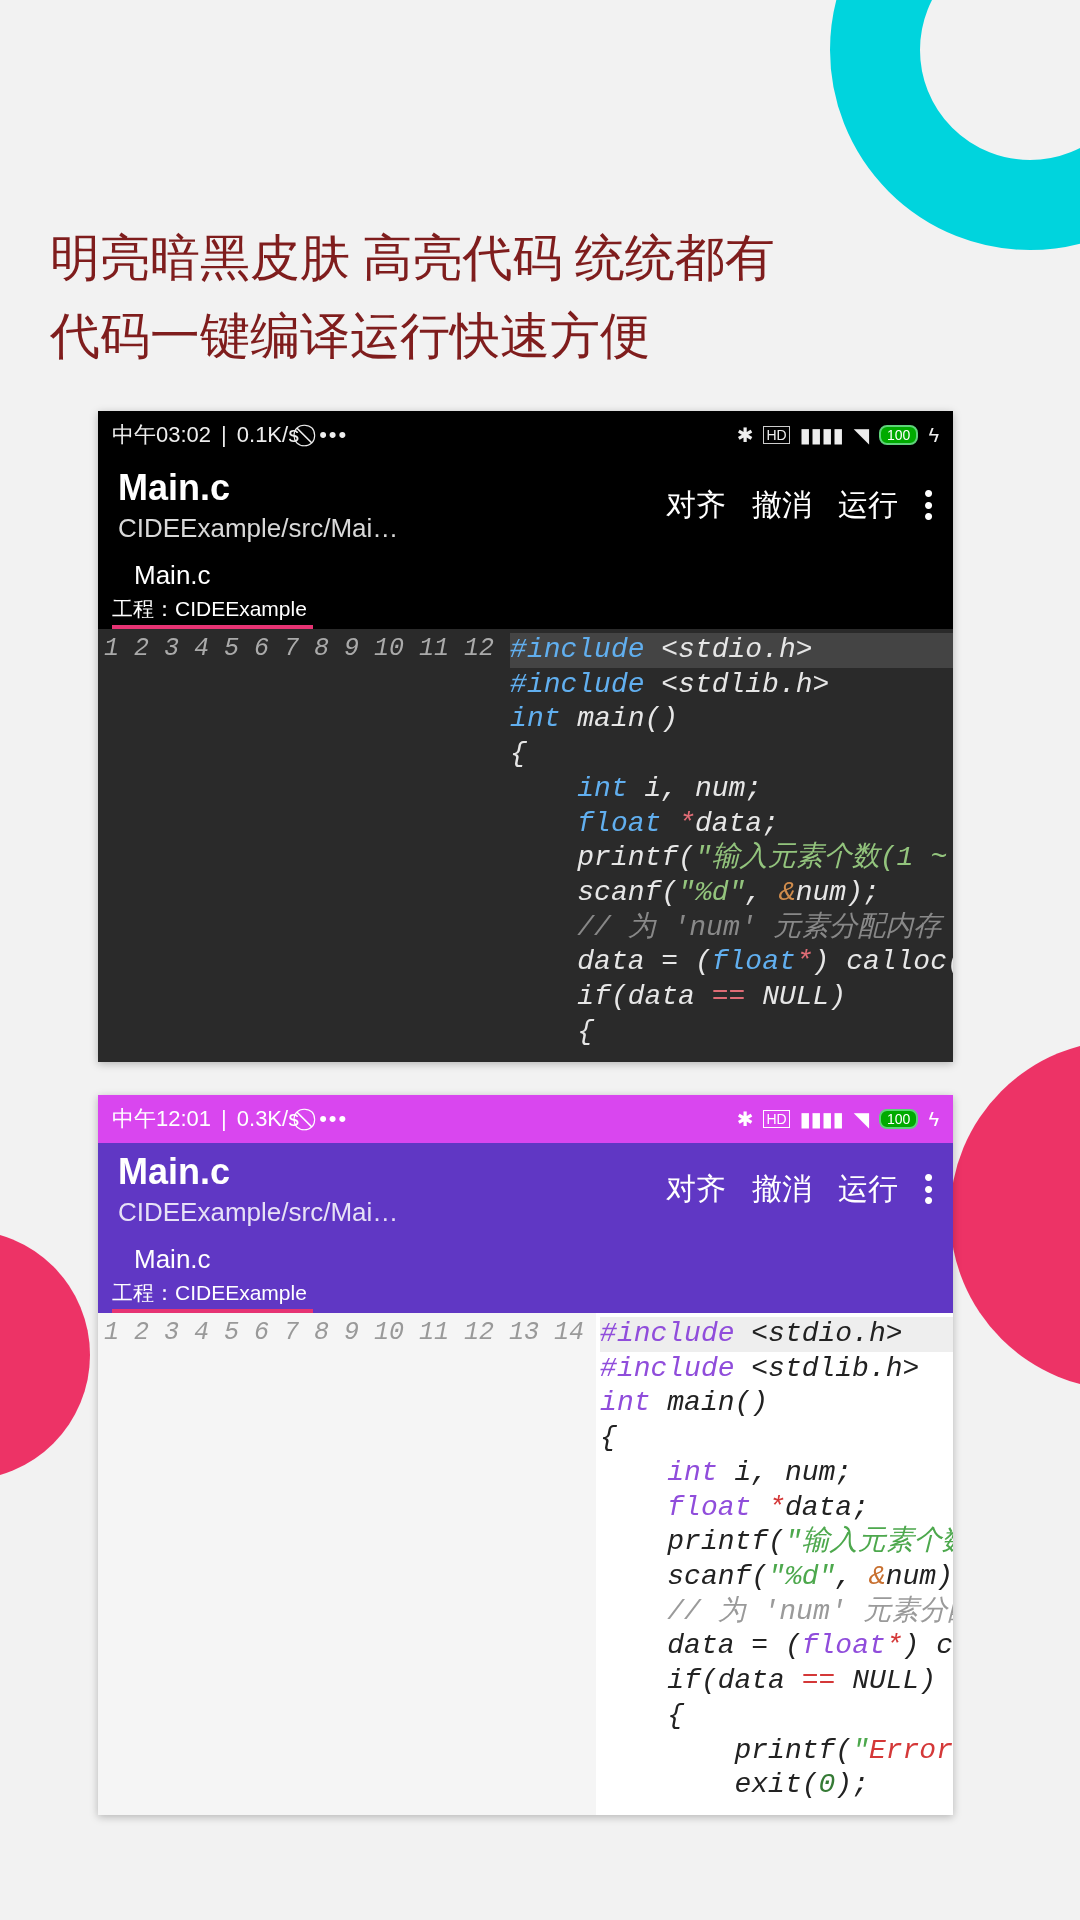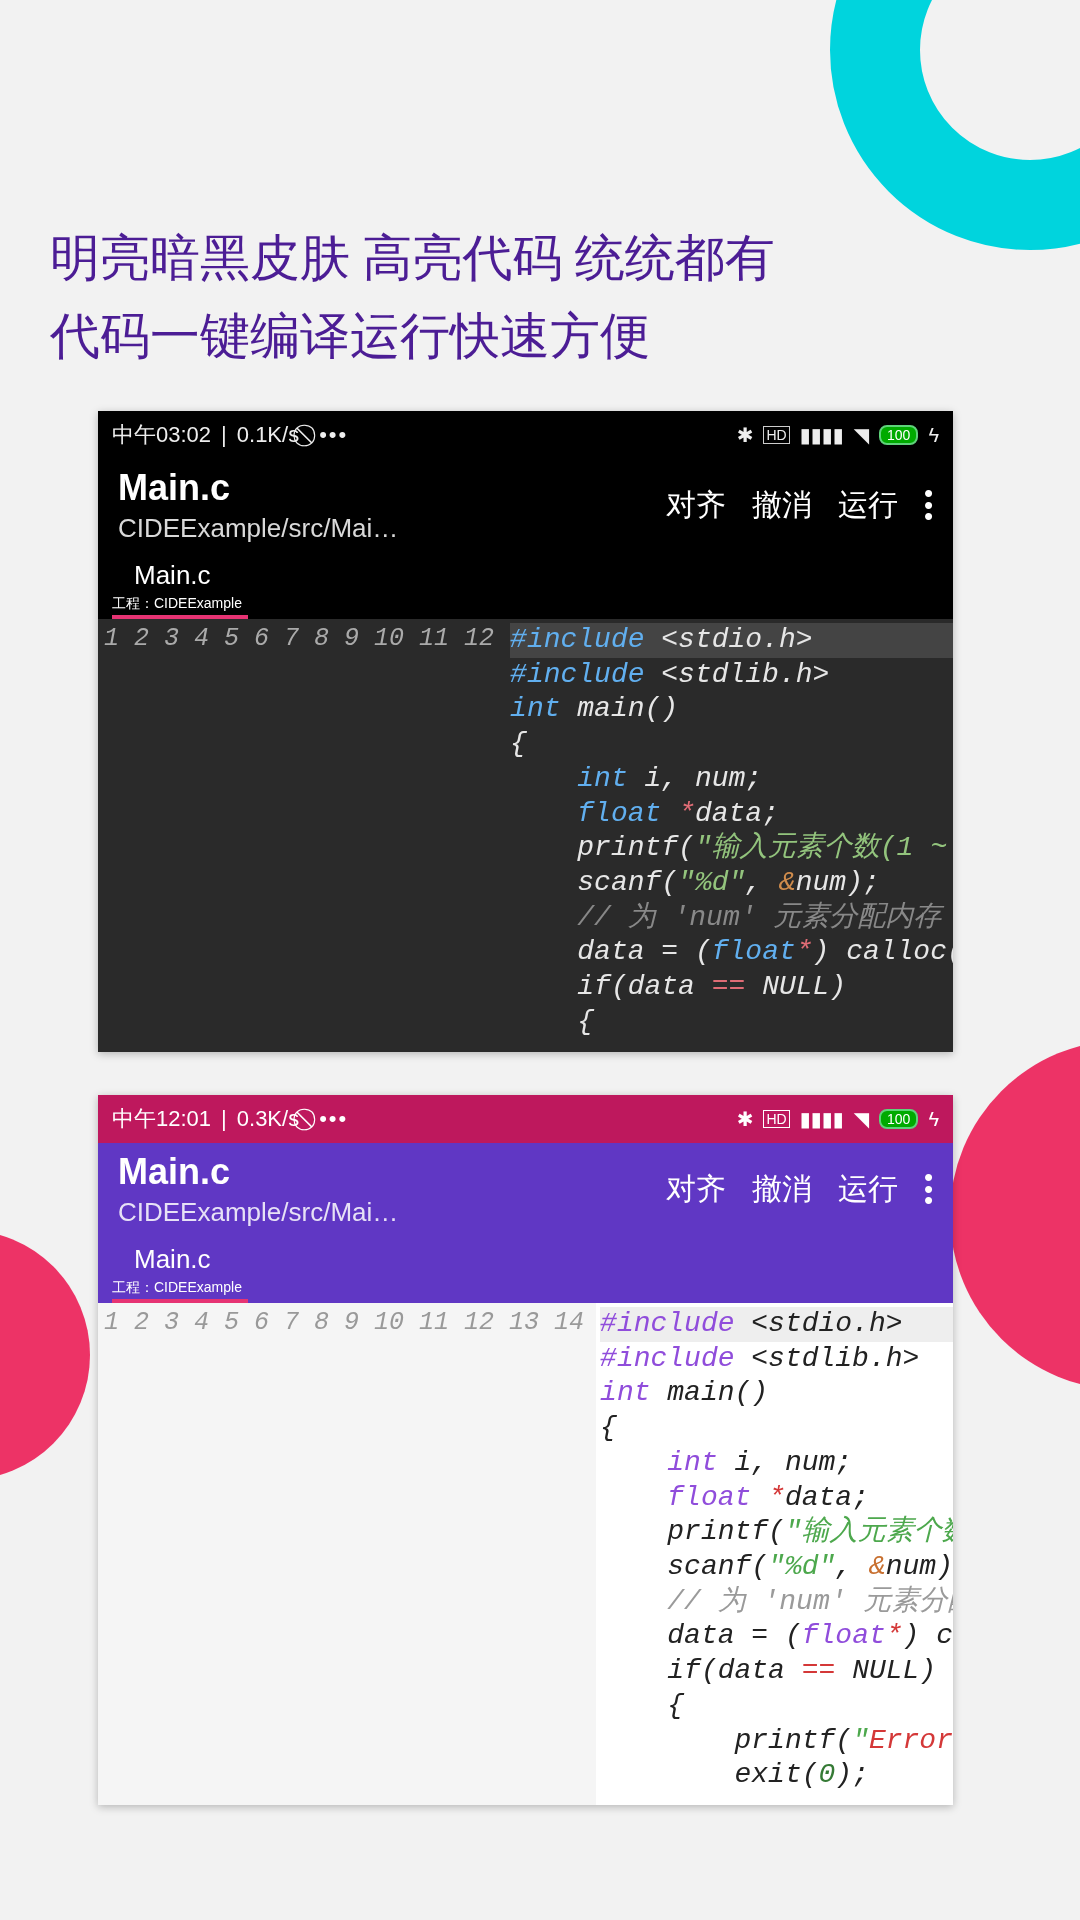--- a/index.html
+++ b/index.html
@@ -20,37 +20,37 @@
   background:#ed3366; border-radius:50%;
   top:1040px; right:-220px;
 }
 .deco-l {
   position:absolute; width:250px; height:250px;
   background:#ed3366; border-radius:50%;
   top:1230px; left:-160px;
 }
 .content { position:relative; padding:190px 50px 0 50px; }
 h1 { font-size:72px; font-weight:700; color:#222; letter-spacing:2px; }
-.subtitle { font-size:50px; color:#4c1d95; margin-top:30px; line-height:1.55; }
+.subtitle { font-size:50px; color:#7f1d1d; margin-top:30px; line-height:1.55; }
 
 .shots { position:relative; margin-top:36px; }
 .shot {
   position:absolute; width:855px; left:48px;
   box-shadow:0 2px 8px rgba(0,0,0,.25);
   font-family:sans-serif;
 }
 .shot-dark { top:0; background:#000; color:#fff; }
 .shot-light { top:684px; background:#fff; color:#222; }
 
 .statusbar {
   height:48px; display:flex; align-items:center;
   padding:0 14px; font-size:22px;
 }
 .shot-dark .statusbar { background:#000; color:#eee; }
-.shot-light .statusbar { background:#be185d; color:#fff;gap:25px; }
+.shot-light .statusbar { background:#d946ef; color:#fff;gap:25px; }
 .sb-left { display:flex; align-items:center; gap:10px; }
 .sb-left .dots { letter-spacing:2px; }
 .sb-right { margin-left:auto; display:flex; align-items:center; gap:10px; }
 .batt {
   border:2px solid #5ed37a; border-radius:8px;
   font-size:14px; padding:0 6px; color:#5ed37a; background:#0a0;
   color:#fff;
 }
 .sb-right .ico { font-size:20px; }
 
@@ -63,21 +63,21 @@
 .ab-left .title { font-size:36px; font-weight:600; }
 .ab-left .path { font-size:26px; opacity:.85; margin-top:4px; }
 .ab-right { margin-left:auto; display:flex; align-items:center; gap:26px; font-size:30px; }
 .more-v { font-size:26px; line-height:.45; }
 
 .tabrow { padding:6px 0 0 36px; }
 .shot-dark .tabrow { background:#000; }
 .shot-light .tabrow { background:#6037c4; color:#fff; }
 .tabfile { font-size:26px; }
 .proj {
-  font-size:14px; margin-top:4px; padding-bottom:2px;
+  font-size:21px; margin-top:4px; padding-bottom:2px;
   border-bottom:4px solid #e63373; display:inline-block;
   padding-left:0; padding-right:6px; margin-left:-22px;
 }
 .shot-light .proj { border-bottom-color:#e63373; }
 
 .editor {
   font-family:"Courier New",monospace;
   font-size:28px; line-height:1.24;
   display:flex;
 }

